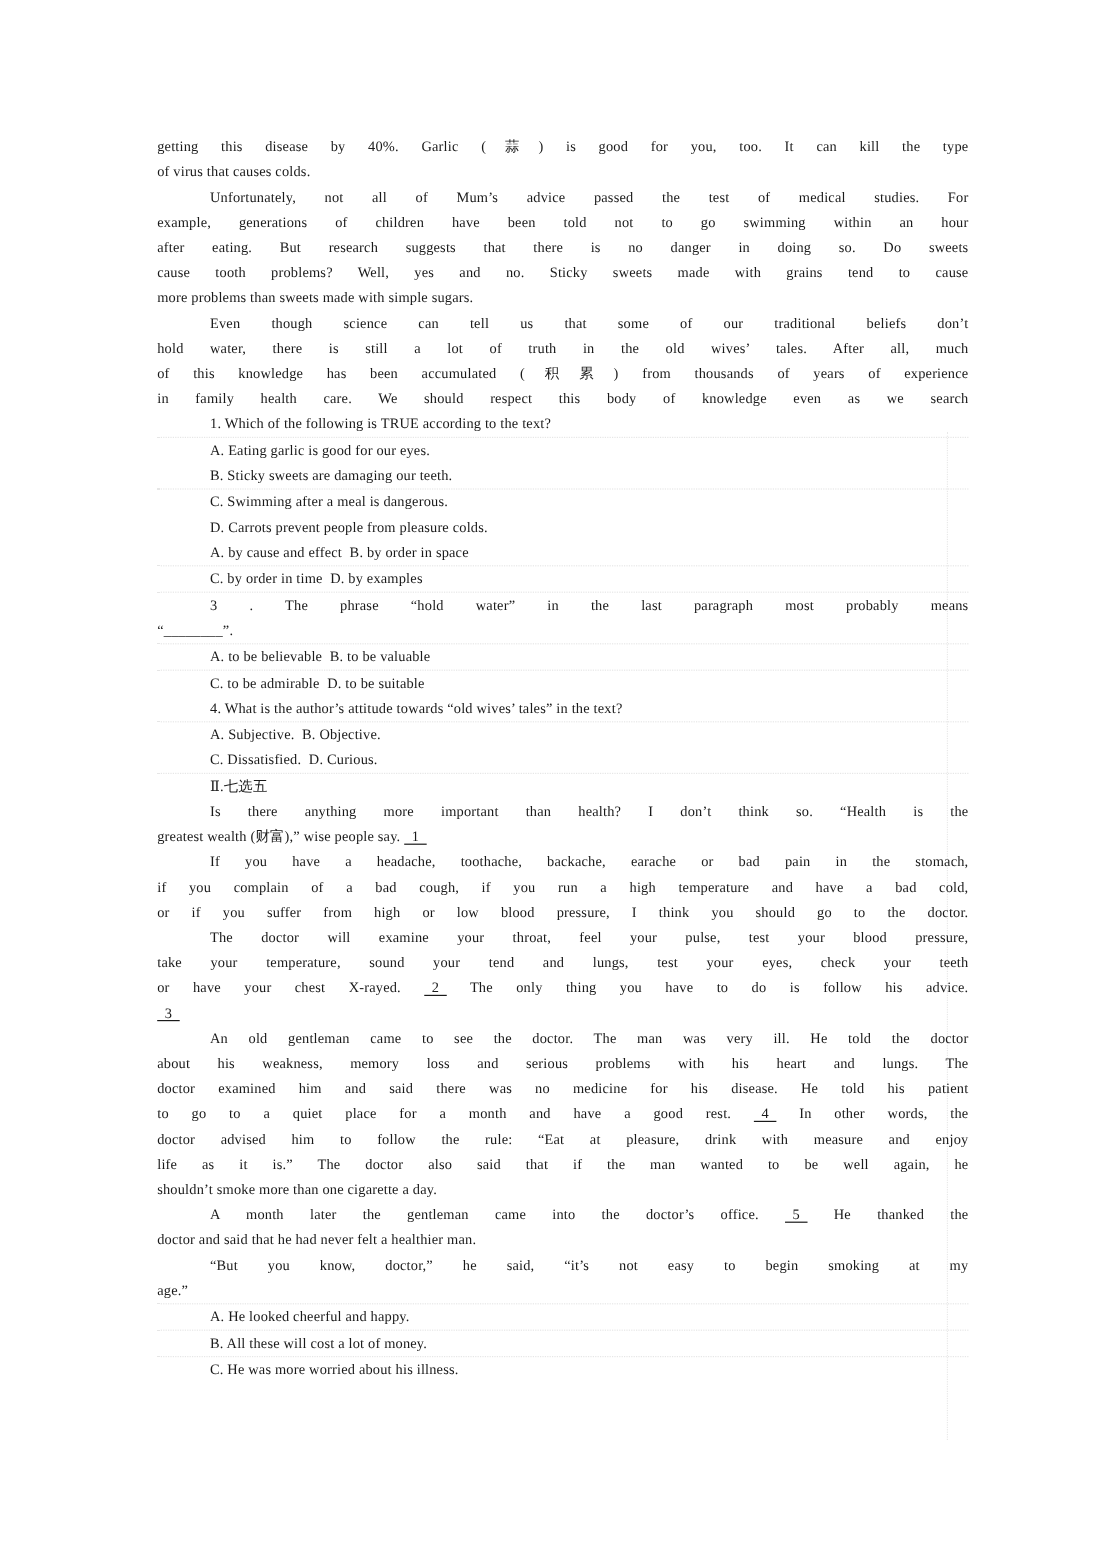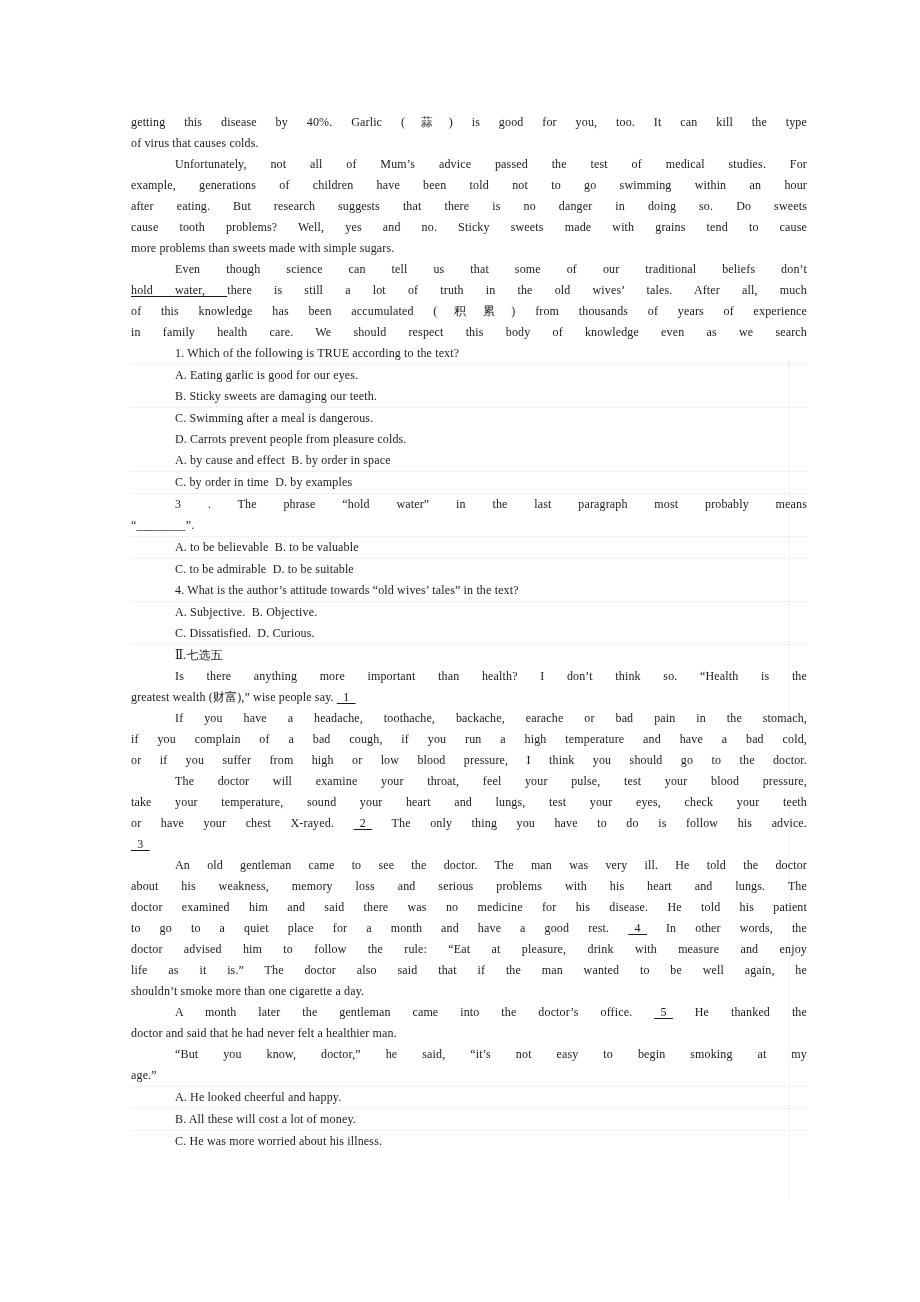--- a/index.html
+++ b/index.html
@@ -33,21 +33,20 @@
       text-align: justify;
       text-align-last: justify;
       white-space: normal;
     }
     .indent { padding-left: 44px; }
     .opt { padding-left: 44px; }
     .dots {
       border-bottom: 1px dotted #e6e6e6;
     }
     .u {
-      text-decoration: underline;
       text-underline-offset: 2px;
     }
     .blank {
       display: inline-block;
       text-decoration: underline;
       text-underline-offset: 2px;
       white-space: pre;
     }
     .vline {
       position: absolute;
@@ -99,21 +98,21 @@
   <div class="line opt">Ⅱ.七选五</div>
 
   <div class="line just indent">Is there anything more important than health? I don’t think so. “Health is the</div>
   <div class="line"><span>greatest wealth (财富),” wise people say. </span><span class="blank">  1  </span></div>
 
   <div class="line just indent">If you have a headache, toothache, backache, earache or bad pain in the stomach,</div>
   <div class="line just">if you complain of a bad cough, if you run a high temperature and have a bad cold,</div>
   <div class="line just">or if you suffer from high or low blood pressure, I think you should go to the doctor.</div>
 
   <div class="line just indent">The doctor will examine your throat, feel your pulse, test your blood pressure,</div>
-  <div class="line just">take your temperature, sound your heart and lungs, test your eyes, check your teeth</div>
+  <div class="line just">take your temperature, sound your tend and lungs, test your eyes, check your teeth</div>
   <div class="line just"><span>or have your chest X-rayed. </span><span class="blank">  2  </span><span> The only thing you have to do is follow his advice.</span></div>
   <div class="line"><span class="blank">  3  </span></div>
 
   <div class="line just indent">An old gentleman came to see the doctor. The man was very ill. He told the doctor</div>
   <div class="line just">about his weakness, memory loss and serious problems with his heart and lungs. The</div>
   <div class="line just">doctor examined him and said there was no medicine for his disease. He told his patient</div>
   <div class="line just"><span>to go to a quiet place for a month and have a good rest. </span><span class="blank">  4  </span><span> In other words, the</span></div>
   <div class="line just">doctor advised him to follow the rule: “Eat at pleasure, drink with measure and enjoy</div>
   <div class="line just">life as it is.” The doctor also said that if the man wanted to be well again, he</div>
   <div class="line">shouldn’t smoke more than one cigarette a day.</div>

